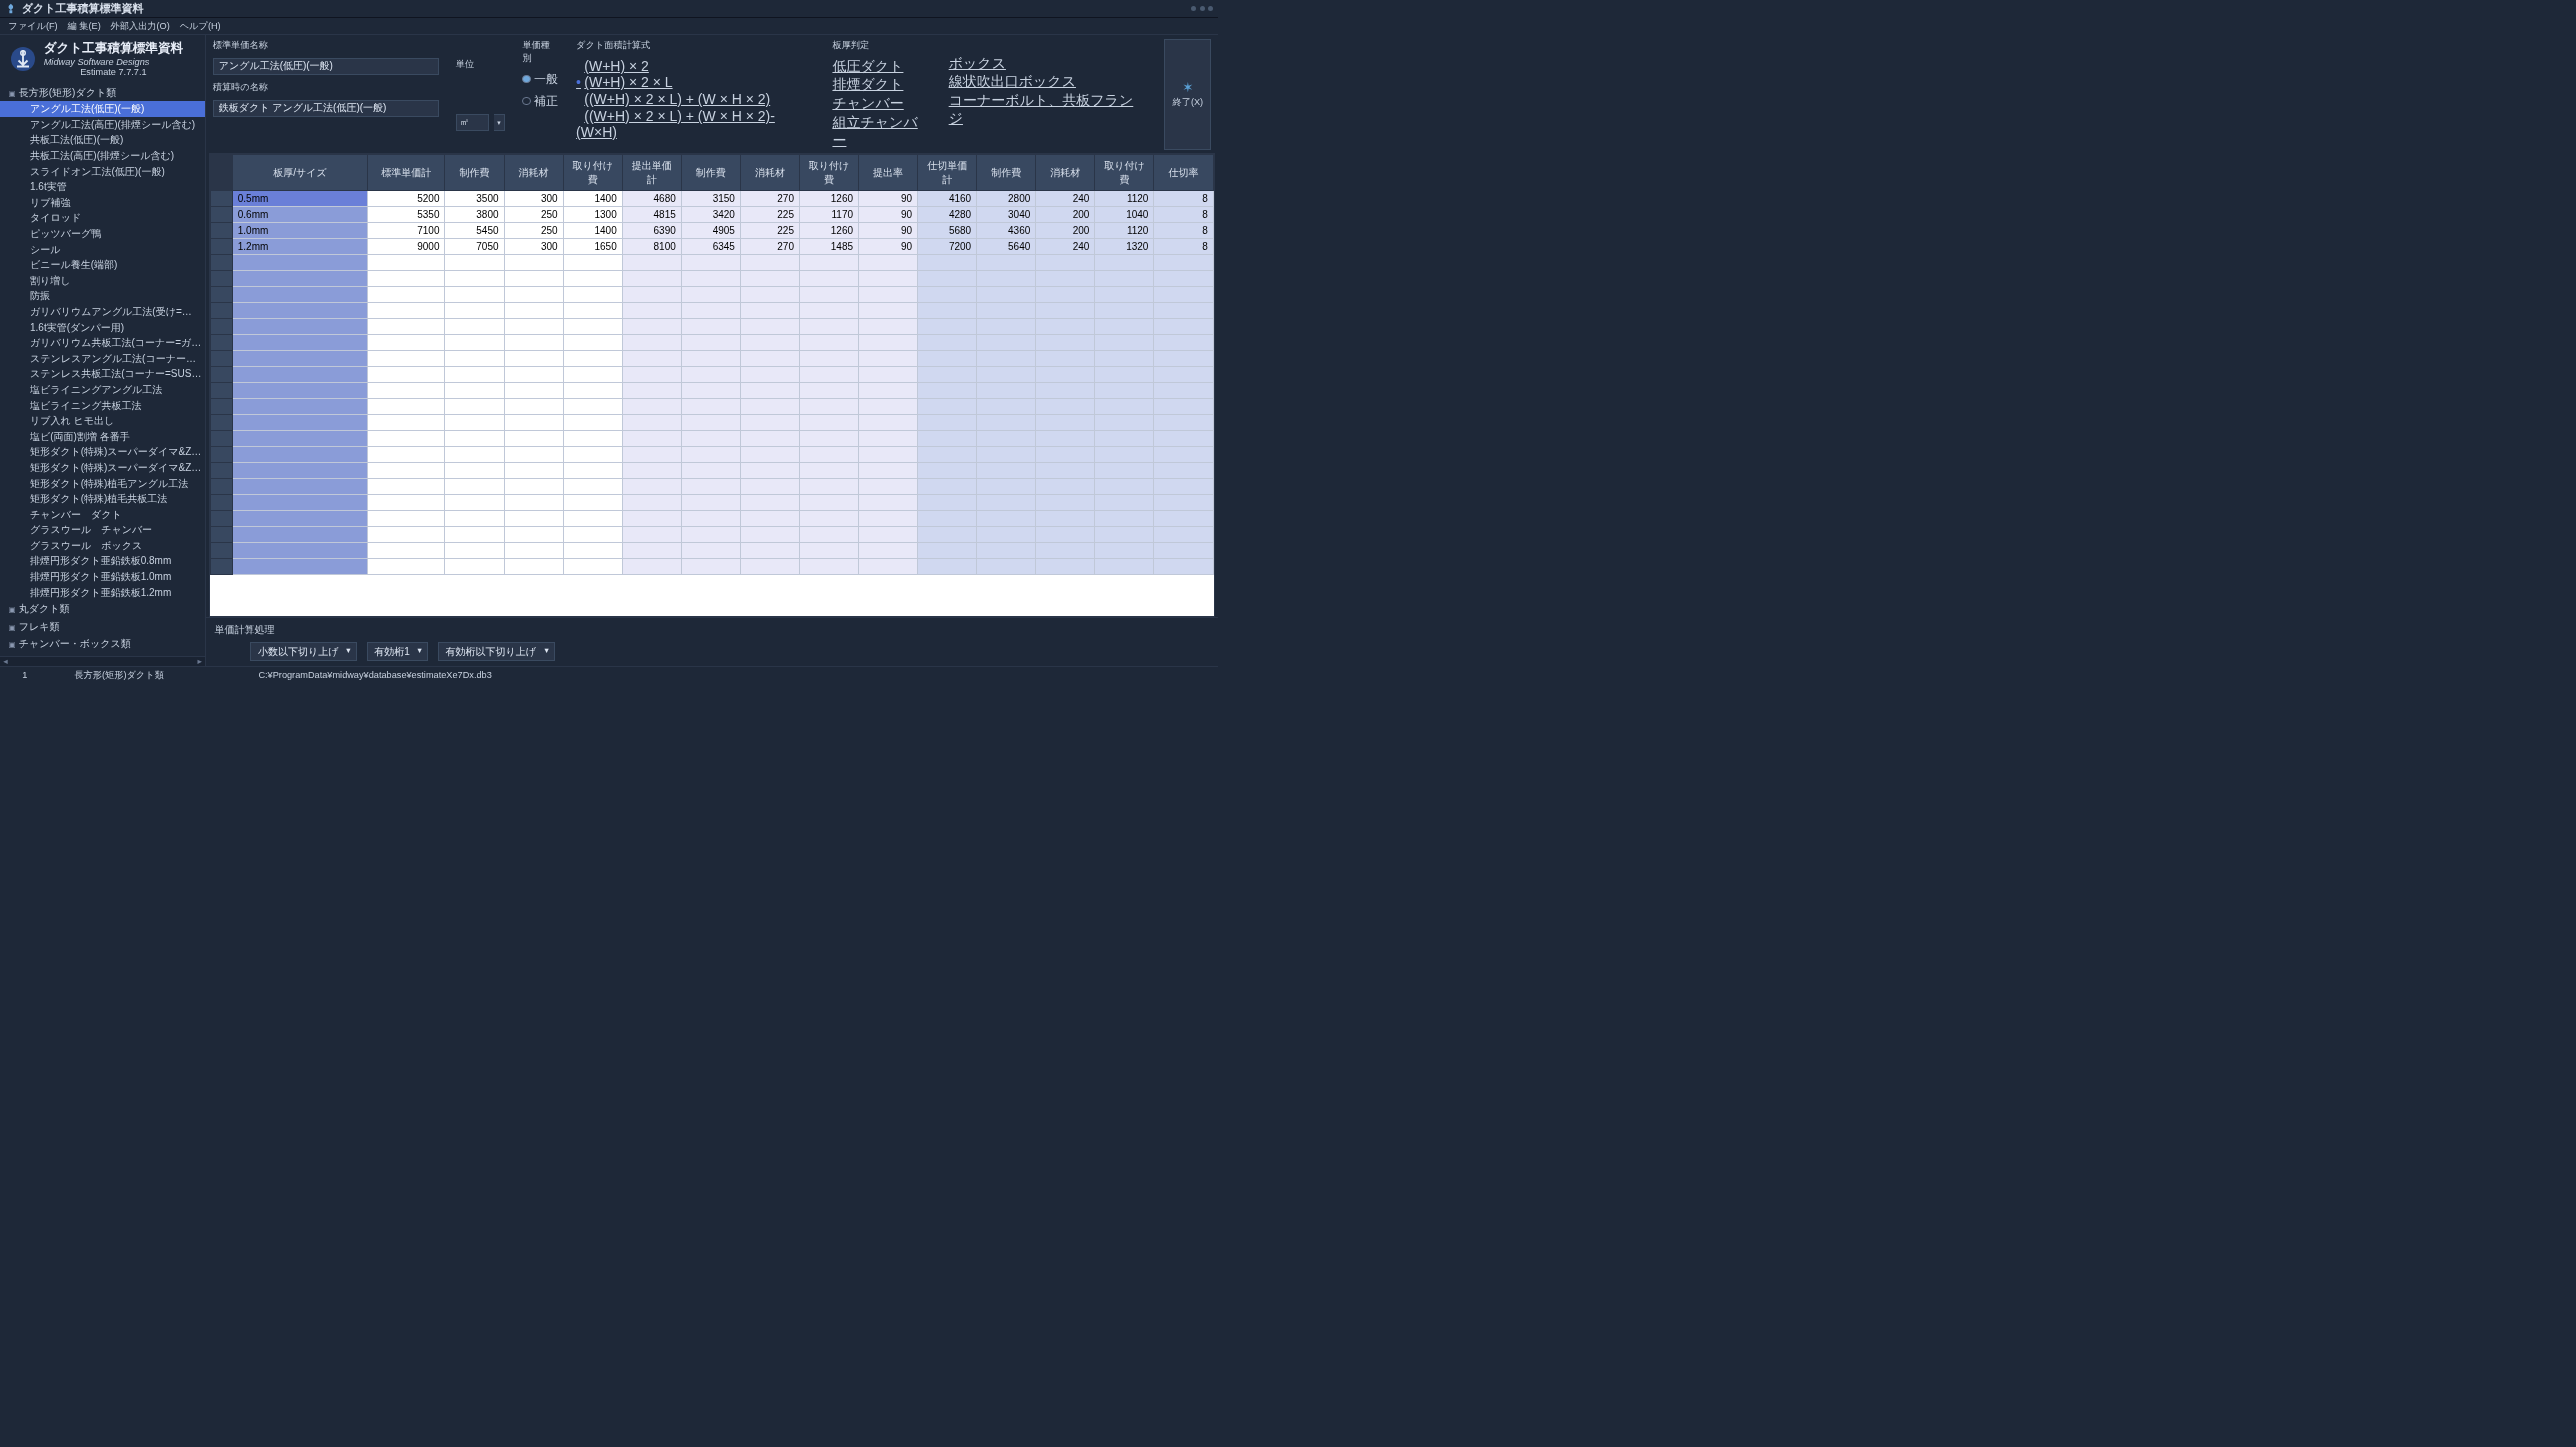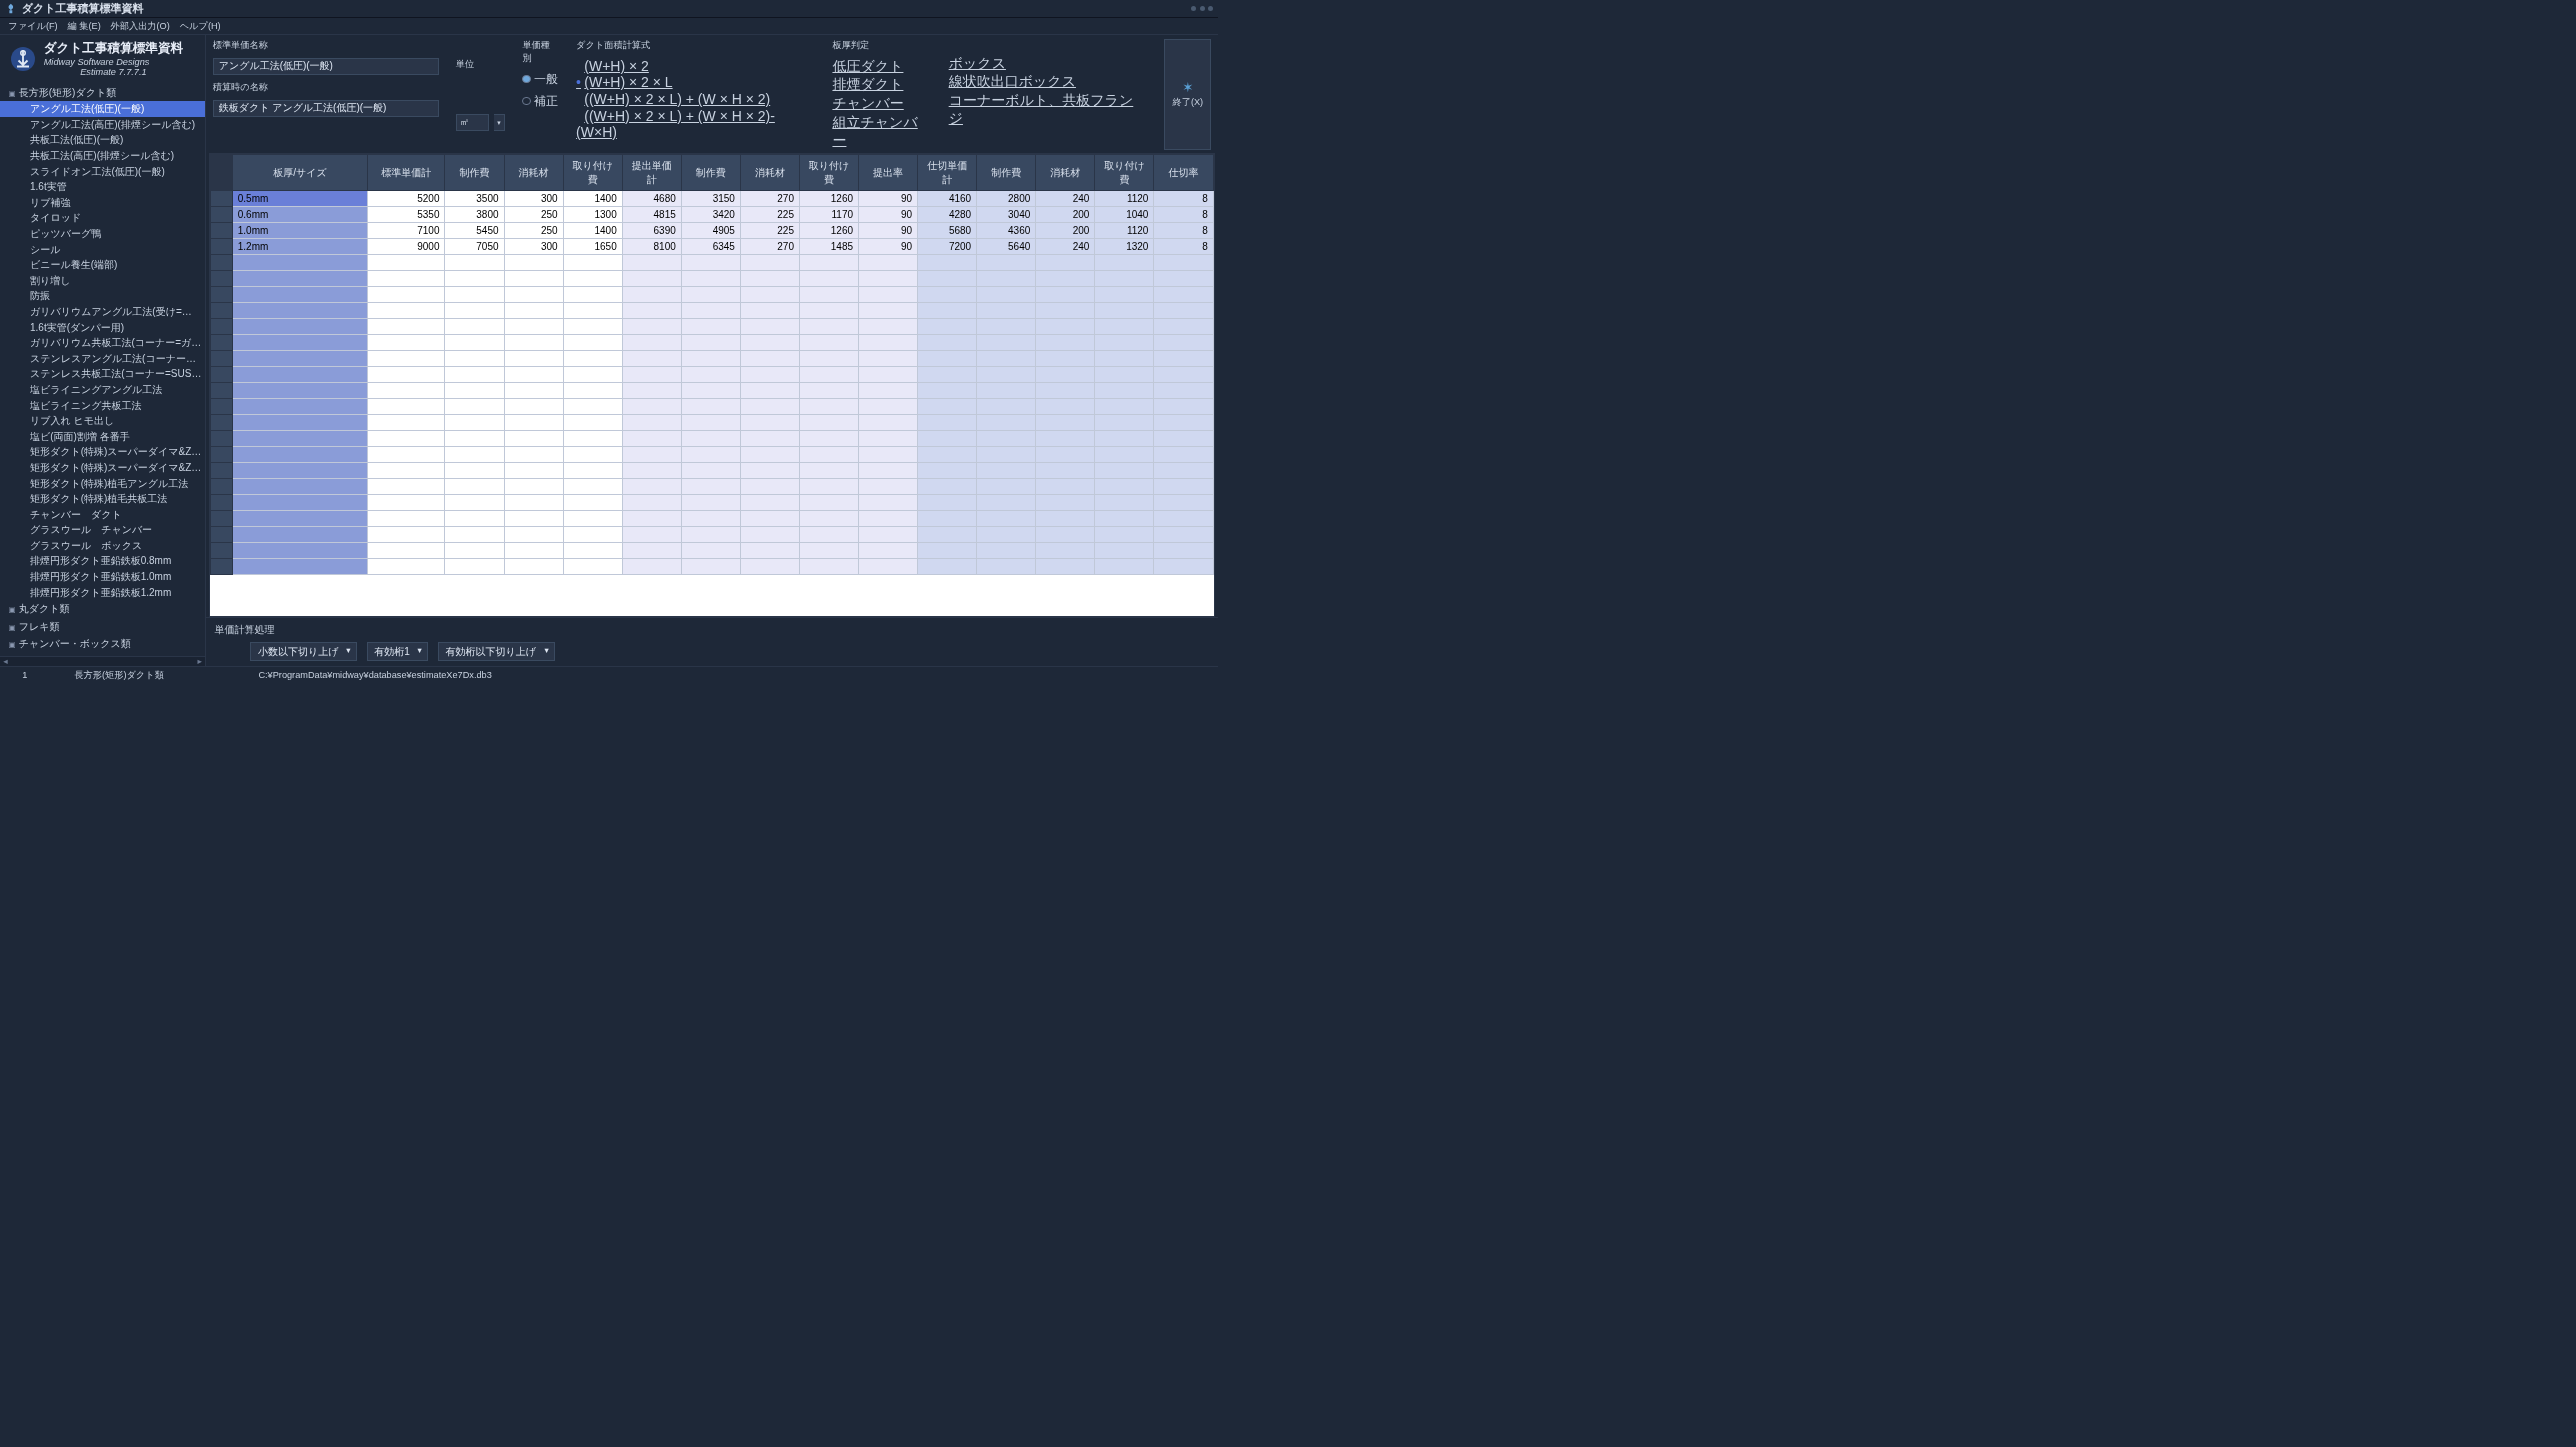--- a/index.html
+++ b/index.html
@@ -64,21 +64,21 @@
       align-items: center;
       gap: 5px;
     }
     .brand-icon {
       width: 32px; height: 32px;
       display: flex; align-items: center; justify-content: center;
     }
     .brand-text { display: flex; flex-direction: column; }
     .brand-title { font-size: 12.6px; font-weight: bold; color: #e8eef8; }
     .brand-sub { font-size: 9.2px; font-style: italic; color: #c8d2e0; }
-    .brand-ver { font-size: 9.2px; color: #c8d2e0; text-align: center; font-style: italic; }
+    .brand-ver { font-size: 9.2px; color: #c8d2e0; text-align: center; }
     .tree {
       flex: 1;
       overflow-y: auto;
       padding: 1.7px 0;
       position: relative;
     }
     .tree::-webkit-scrollbar { width: 8.4px; }
     .tree::-webkit-scrollbar-track { background: #1a2332; }
     .tree::-webkit-scrollbar-thumb { background: #3a4a60; }
     .tree-group {

